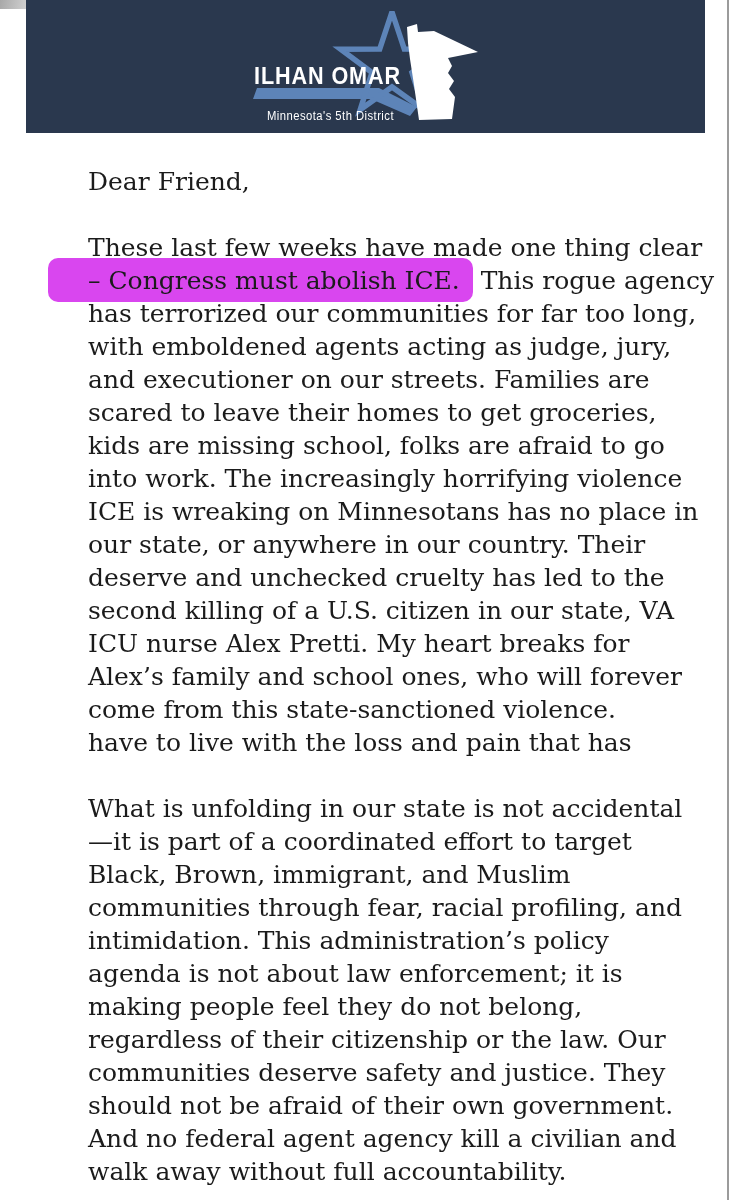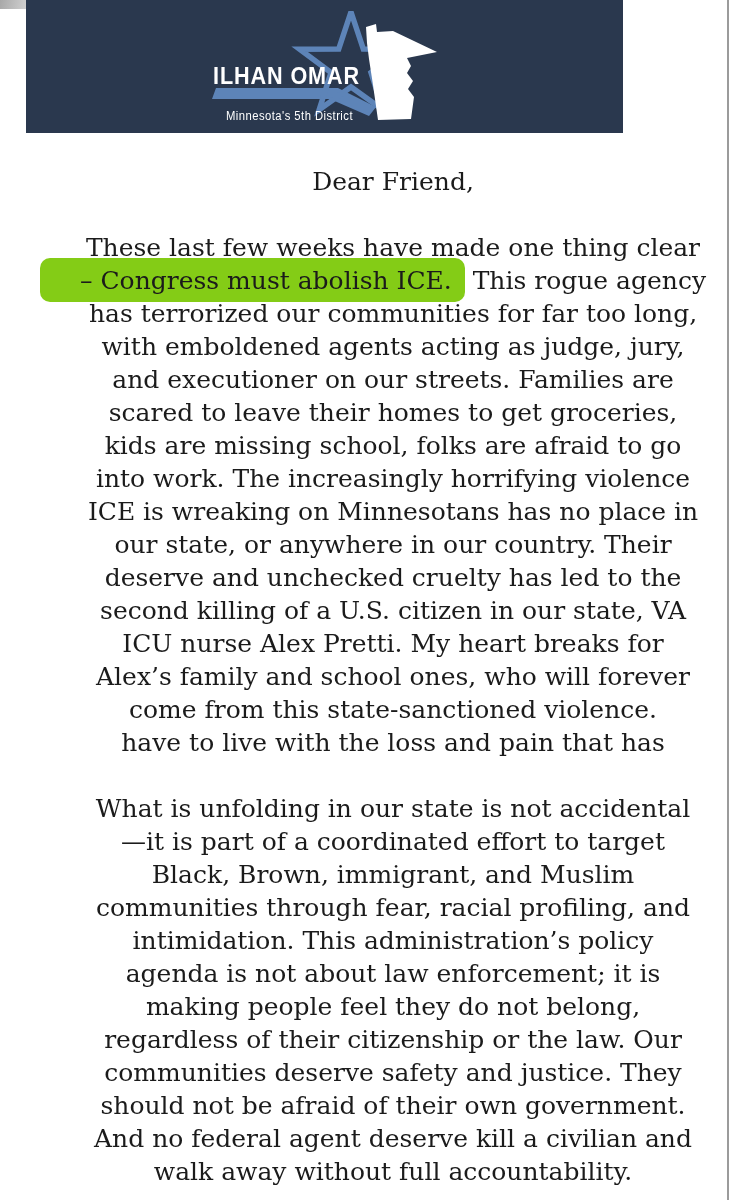--- a/index.html
+++ b/index.html
@@ -26,41 +26,41 @@
   
   .right-edge-line {
     position: absolute; top: 0; right: 2px;
     width: 2px; height: 1200px;
     background: #9b9b9b;
   }
 
   
   .header-band {
     position: absolute; left: 26px; top: 0;
-    width: 597px; height: 133px;
+    width: 679px; height: 133px;
     background: #2a384e;
     display: flex; align-items: center; justify-content: center;
   }
   .logo svg { display: block; }
   .logo text {
     font-family: "Liberation Sans", "DejaVu Sans", sans-serif;
     fill: #ffffff;
   }
   .logo .name-text { font-weight: bold; font-size: 24px; letter-spacing: 1px; }
   .logo .district-text { font-size: 12.5px; letter-spacing: 0.5px; }
 
   
   .letter {
     position: absolute; left: 72px; top: 165px;
     color: #1b1b1b;
     font-size: 25px;
     line-height: 33px;
     white-space: nowrap;
   }
-  .paragraph { margin: 0 0 33px 8px; text-align: center; }
+  .paragraph { margin: 0 0 33px 16px; }
   .line { height: 33px; }
   .highlight {
     background: #fbdf99;
     border-radius: 10px;
     padding: 8px 13px 7px 40px;
     margin-left: -40px;
   }
 </style>
 </head>
 <body>
@@ -86,21 +86,21 @@
       </svg>
     </div>
   </div>
 
   <div class="letter" id="letter-body" style="color: rgb(27, 27, 27);">
       <div class="paragraph">
         <div class="line">Dear Friend,</div>
       </div>
       <div class="paragraph">
         <div class="line">These last few weeks have made one thing clear</div>
-        <div class="line"><span class="highlight" style="background: #84cc16;">– Congress must abolish ICE.</span><span> This rogue agency</span></div>
+        <div class="line"><span class="highlight" style="background: #d946ef;">– Congress must abolish ICE.</span><span> This rogue agency</span></div>
         <div class="line">has terrorized our communities for far too long,</div>
         <div class="line">with emboldened agents acting as judge, jury,</div>
         <div class="line">and executioner on our streets. Families are</div>
         <div class="line">scared to leave their homes to get groceries,</div>
         <div class="line">kids are missing school, folks are afraid to go</div>
         <div class="line">into work. The increasingly horrifying violence</div>
         <div class="line">ICE is wreaking on Minnesotans has no place in</div>
         <div class="line">our state, or anywhere in our country. Their</div>
         <div class="line">deserve and unchecked cruelty has led to the</div>
         <div class="line">second killing of a U.S. citizen in our state, VA</div>
@@ -113,20 +113,20 @@
         <div class="line">What is unfolding in our state is not accidental</div>
         <div class="line">—it is part of a coordinated effort to target</div>
         <div class="line">Black, Brown, immigrant, and Muslim</div>
         <div class="line">communities through fear, racial profiling, and</div>
         <div class="line">intimidation. This administration’s policy</div>
         <div class="line">agenda is not about law enforcement; it is</div>
         <div class="line">making people feel they do not belong,</div>
         <div class="line">regardless of their citizenship or the law. Our</div>
         <div class="line">communities deserve safety and justice. They</div>
         <div class="line">should not be afraid of their own government.</div>
-        <div class="line">And no federal agent deserve kill a civilian and</div>
+        <div class="line">And no federal agent agency kill a civilian and</div>
         <div class="line">walk away without full accountability.</div>
       </div>
     </div>
 
   <div class="right-edge-line" style="background: rgb(155, 155, 155);"></div>
 
 </div>
 
 </body></html>

